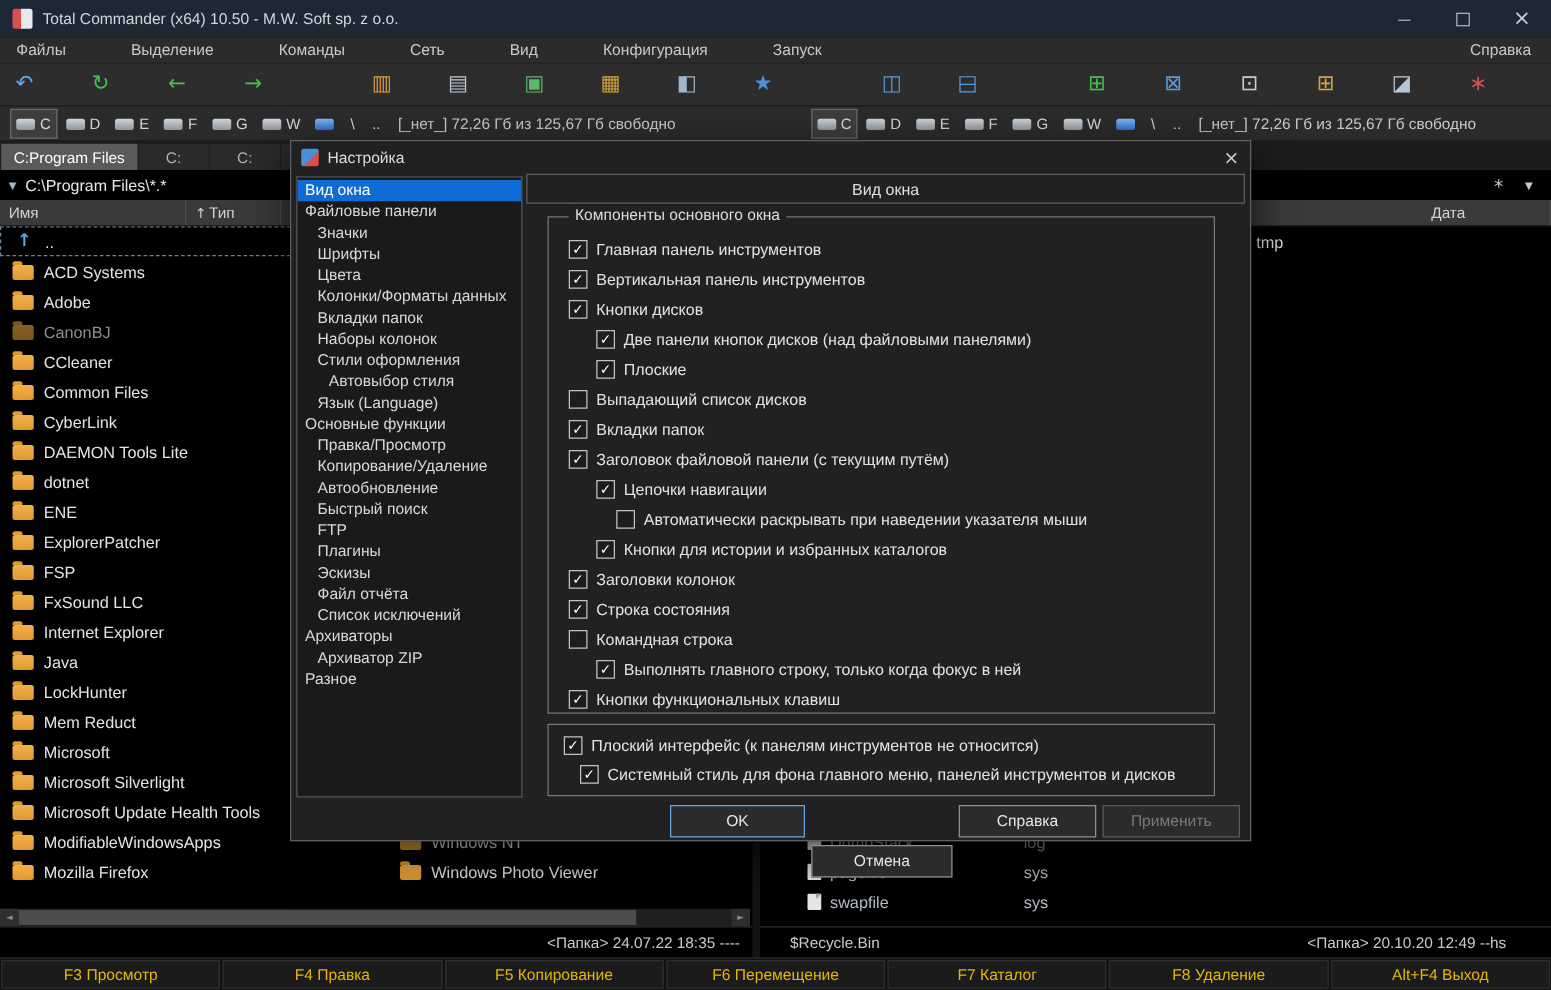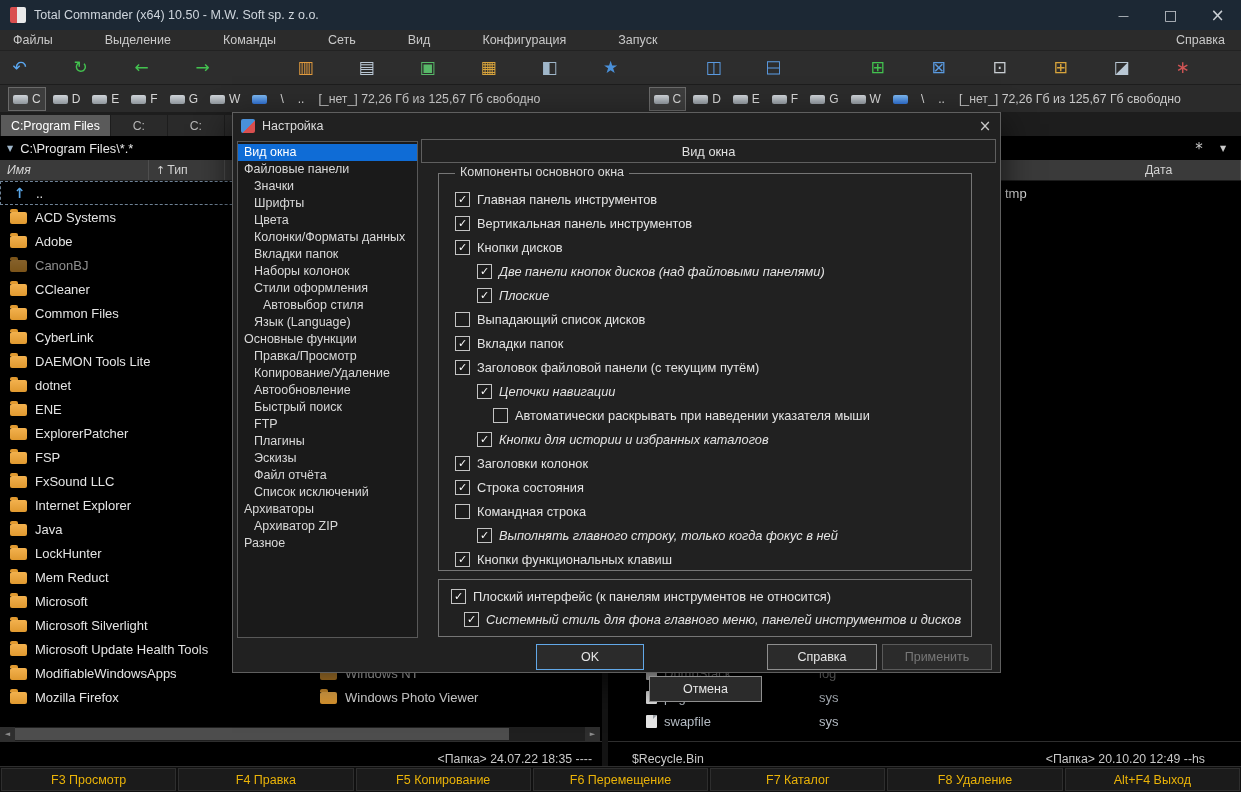--- a/index.html
+++ b/index.html
@@ -94,21 +94,21 @@
 
   .hscroll{position:absolute;left:0;right:2px;top:615px;height:14px;background:#1f1f1f;display:flex;}
   .hs-arrow{width:15px;height:14px;background:#2e2e2e;color:#8a8a8a;font-size:7px;
             display:flex;align-items:center;justify-content:center;flex:none;}
   .hs-arrow.l::before{content:"◄";}
   .hs-arrow.r::before{content:"►";}
   .hs-track{flex:1;position:relative;}
   .hs-thumb{position:absolute;left:0;top:1px;height:12px;width:494px;background:#4d4d4d;}
 
   .status-bar{position:absolute;left:0;right:0;top:629px;height:25px;background:#000;
-              border-top:1px solid #2e2e2e;display:flex;align-items:flex-end;font-size:12.3px;color:#c9c9c9;
+              border-top:1px solid #2e2e2e;display:flex;align-items:center;font-size:12.3px;color:#c9c9c9;
               box-sizing:border-box;}
   .status-bar.leftp{justify-content:flex-end;padding-right:10px;}
   .status-bar.rightp{justify-content:space-between;padding:0 36px 0 24px;}
 
   .rrow{position:absolute;left:0;right:0;height:24px;display:flex;align-items:center;padding-left:38px;
         font-size:13px;color:#b5bcc4;box-sizing:border-box;}
   .rrow.dim{color:#8f8f8f;}
   .file-ico{width:11px;height:13px;background:#e6e6e6;border-radius:1px;margin-right:7px;position:relative;flex:none;}
   .file-ico::before{content:"";position:absolute;top:0;right:0;border:2.5px solid;
                     border-color:#9aa0a6 transparent transparent #9aa0a6;}
@@ -133,21 +133,21 @@
   .cat.indent2{padding-left:25px;}
   .cat.selected{background:#0f6cd6;color:#fff;}
   .content-header{position:absolute;left:188px;top:26px;width:575px;height:24px;border:1px solid #5f5f5f;
                   box-sizing:border-box;display:flex;align-items:center;justify-content:center;color:#e0e0e0;}
   .group-box{position:absolute;left:205px;top:60px;width:534px;height:398px;border:1px solid #767676;
              box-sizing:border-box;}
   .group-legend{position:absolute;top:-9px;left:16px;background:#212121;padding:0 5px;color:#dcdcdc;
                 font-size:12.5px;}
   .group-rows{position:absolute;top:13px;left:0;right:0;}
   .cbrow{height:24px;display:flex;align-items:center;padding-left:16px;color:#e3e3e3;white-space:nowrap;}
-  .cbrow.indent1{padding-left:38px;font-style:italic;}
+  .cbrow.indent1{padding-left:38px;}
   .cbrow.indent2{padding-left:54px;}
   .cb{width:13px;height:13px;border:1px solid #c3c3c3;background:#1d1d1d;margin-right:7px;flex:none;
       display:flex;align-items:center;justify-content:center;font-size:11px;color:#fff;}
   .cb.checked::before{content:"✓";font-weight:bold;}
   .bottom-box{position:absolute;left:205px;top:466px;width:534px;height:58px;border:1px solid #767676;
               box-sizing:border-box;padding-top:5px;}
   .bottom-box .cbrow{height:23px;padding-left:12px;}
   .bottom-box .cbrow.indent1{padding-left:25px;}
   .dlg-buttons{position:absolute;left:303px;top:531px;display:flex;gap:5px;}
   .dbtn{height:26px;background:#2b2b2b;border:1px solid #8f8f8f;color:#e6e6e6;font-size:12.5px;
@@ -375,21 +375,21 @@
           <div class="tab active">C:Program Files</div>
           <div class="tab">C:</div>
           <div class="tab">C:</div>
           <div class="tab">C:</div>
         </div>
       <div class="path-row">
         <span class="path-chevron glyph"></span>
         <span>C:\Program Files\*.*</span>
       </div>
       <div class="col-headers">
-          <div class="col-cell" style="width: 149px; font-style: italic;">
+          <div class="col-cell" style="width: 149px;">
             <span class="col-label">Имя</span>
           </div>
           <div class="col-cell" style="width: 76px;">
             <span class="sort-arrow glyph">↑</span>
             <span class="col-label">Тип</span>
           </div>
           <div class="col-cell fill"></div>
         </div>
       <div class="file-area">
         <div>

